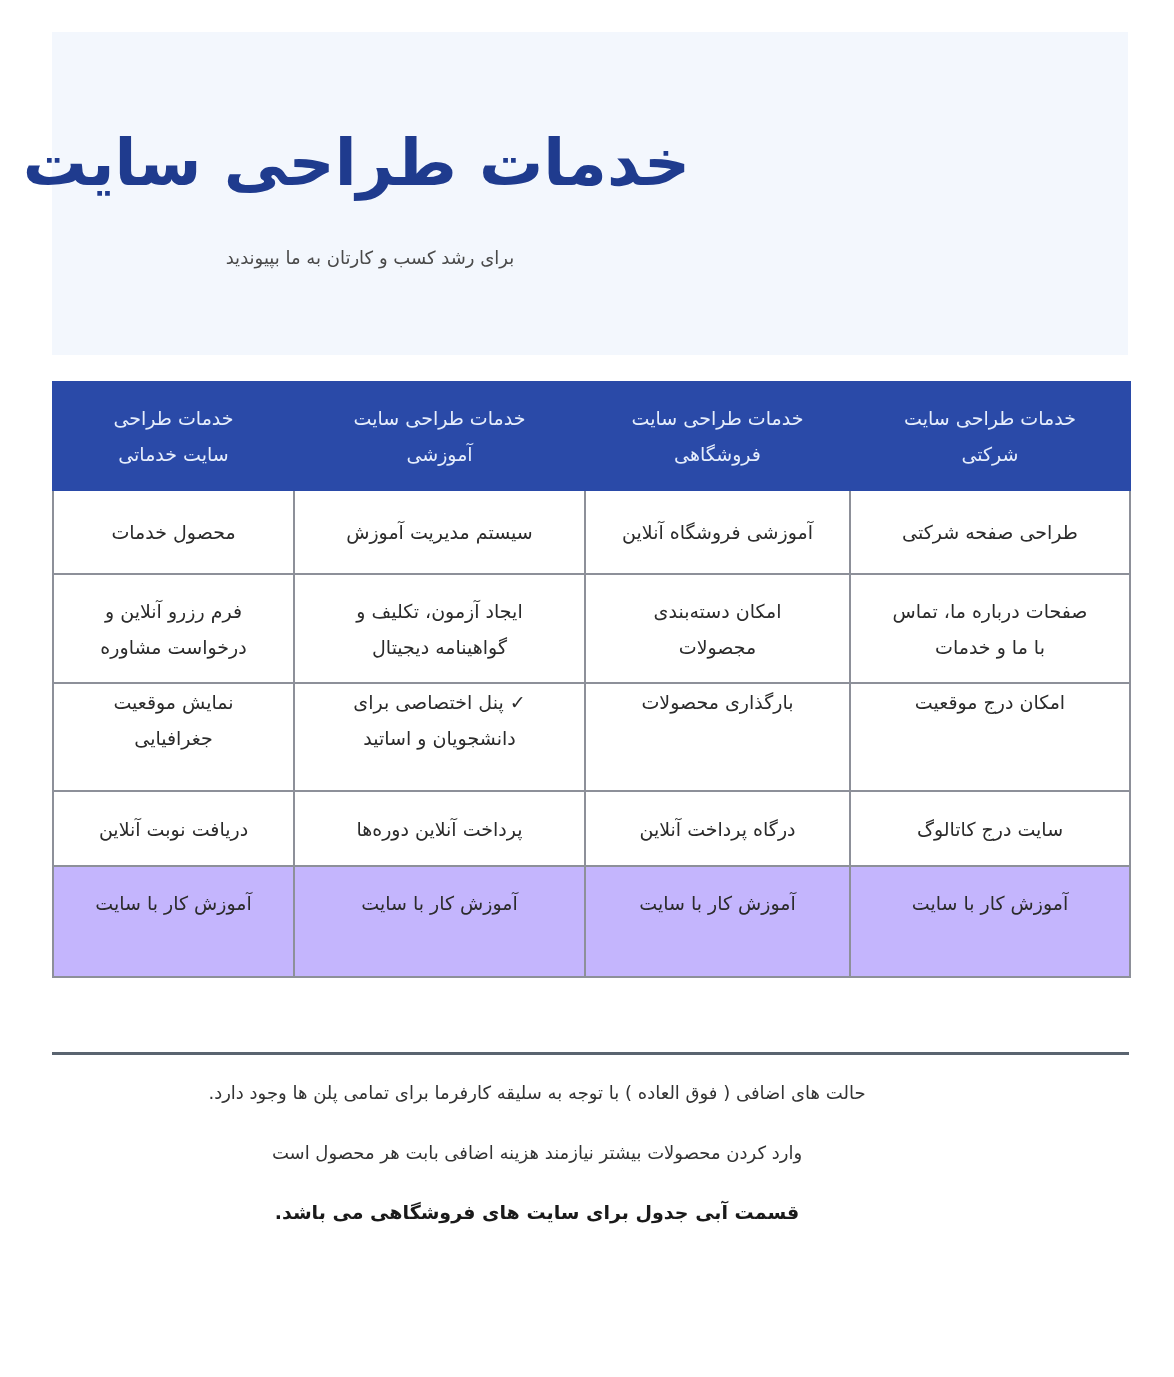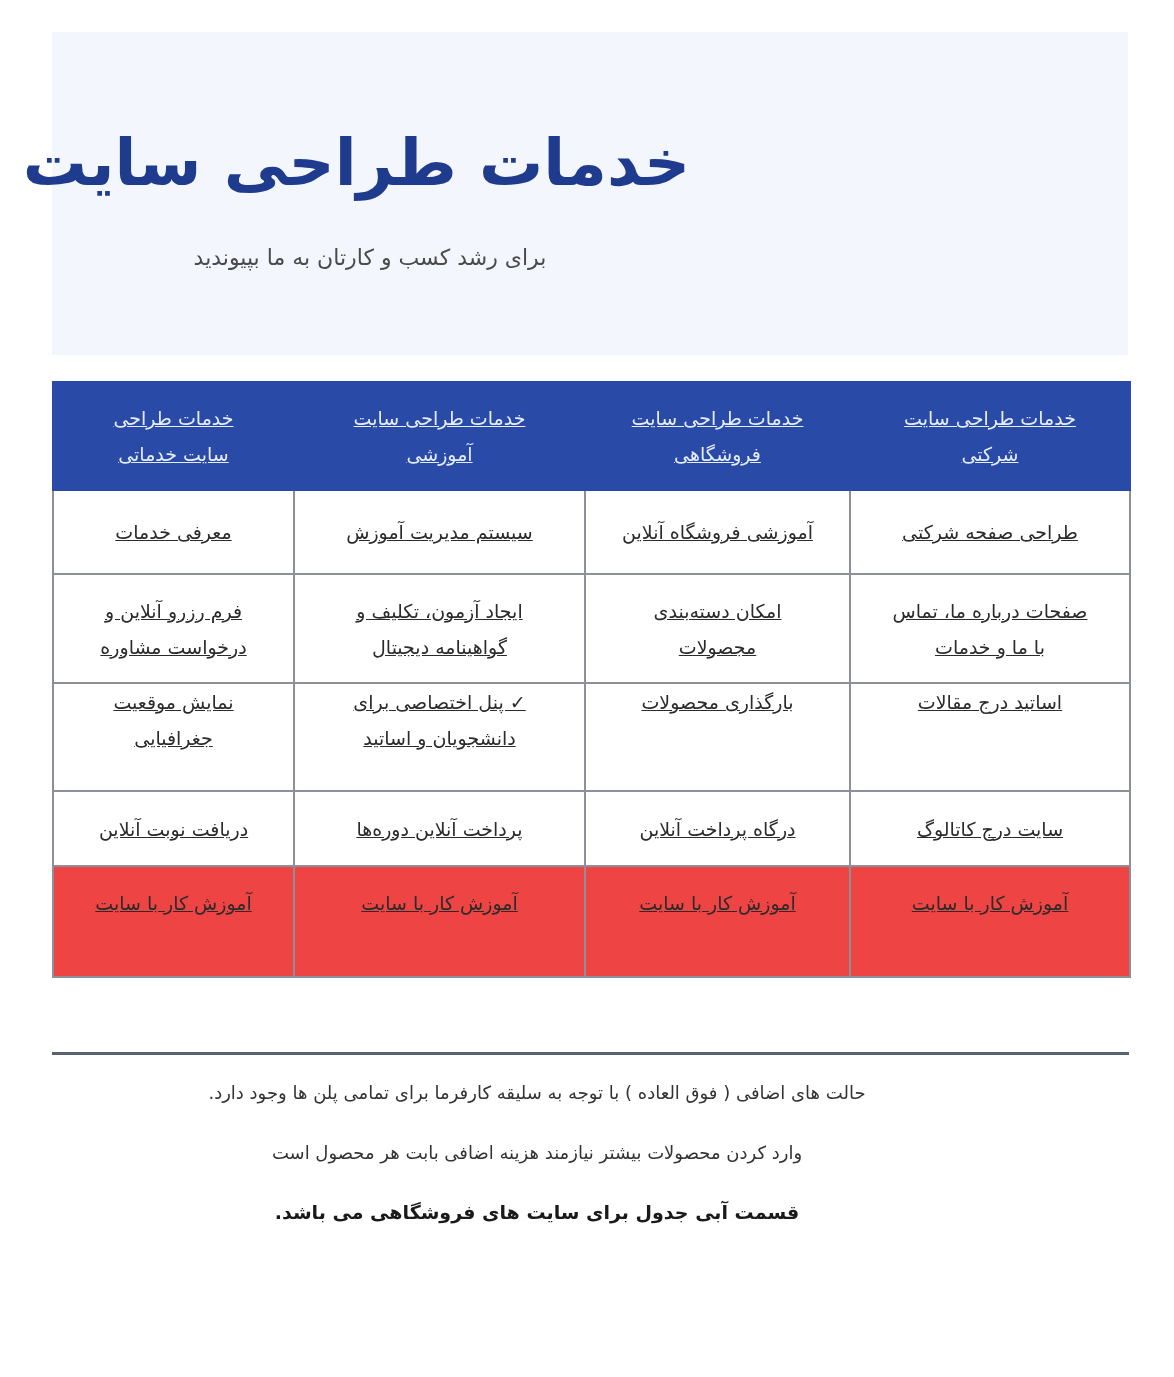--- a/index.html
+++ b/index.html
@@ -11,40 +11,40 @@
     position: absolute; left: 52px; top: 32px; width: 1076px; height: 323px;
     background: #f3f7fd;
   }
   .hero-title {
     position: absolute; left: 80px; top: 118px; width: 610px;
     text-align: center; color: #1f3b8e; font-size: 64px; font-weight: bold; line-height: 90px;
     white-space: nowrap;
   }
   .hero-sub {
     position: absolute; left: 120px; top: 238px; width: 500px;
-    text-align: center; color: #4a4a4a; font-size: 22px; line-height: 40px; white-space: nowrap;
+    text-align: center; color: #4a4a4a; font-size: 18px; line-height: 40px; white-space: nowrap;
   }
   table.plans {
     position: absolute; left: 52px; top: 381px; width: 1077px;
     border-collapse: collapse; table-layout: fixed; direction: rtl;
   }
   table.plans th, table.plans td {
     border: 2px solid #8d9099; text-align: center; vertical-align: middle;
     font-size: 19px; line-height: 36px; color: #2b2b2b; padding: 0 10px;
   }
   table.plans th {
     background: #2a4aa8; color: #e6eefc; font-weight: normal; height: 106px;
     border-color: #2a4aa8; border-right-color: #2a4aa8;
   }
   table.plans tr.r1 td { height: 82px; }
   table.plans tr.r2 td { height: 107px; }
   table.plans tr.r3 td { height: 106px; vertical-align: top; }
   table.plans tr.r4 td { height: 73px; }
-  table.plans tr.r5 td { height: 91px; background: #ef4444; vertical-align: top; padding-top: 18px; }
-  .cell-text { display: block; white-space: pre-line; text-decoration: underline; }
+  table.plans tr.r5 td { height: 91px; background: #c4b5fd; vertical-align: top; padding-top: 18px; }
+  .cell-text { display: block; white-space: pre-line; }
   .divider {
     position: absolute; left: 52px; top: 1052px; width: 1077px; height: 3px; background: #5a6470;
   }
   .note {
     position: absolute; left: 0; width: 1174px; text-align: center; color: #333;
     font-size: 18px; line-height: 30px; white-space: nowrap;
   }
   .note.n1 { top: 1078px; left: -50px; }
   .note.n2 { top: 1138px; left: -50px; }
   .note.n3 { top: 1197px; font-weight: bold; color: #1a1a1a; font-size: 19px; left: -50px; }
@@ -88,21 +88,21 @@
       <td>
           <span class="cell-text">طراحی صفحه  شرکتی</span>
         </td>
       <td>
           <span class="cell-text">آموزشی فروشگاه آنلاین</span>
         </td>
       <td>
           <span class="cell-text">سیستم مدیریت آموزش</span>
         </td>
       <td>
-          <span class="cell-text">معرفی خدمات</span>
+          <span class="cell-text">محصول خدمات</span>
         </td>
     </tr>
     <tr class="r2">
       <td>
           <span class="cell-text">صفحات درباره ما، تماس
 با ما و خدمات</span>
         </td>
       <td>
           <span class="cell-text">امکان دسته‌بندی
 مجصولات</span>
@@ -111,21 +111,21 @@
           <span class="cell-text">ایجاد آزمون، تکلیف و
 گواهینامه دیجیتال</span>
         </td>
       <td>
           <span class="cell-text">فرم رزرو آنلاین و
 درخواست مشاوره</span>
         </td>
     </tr>
     <tr class="r3">
       <td>
-          <span class="cell-text">اساتید درج مقالات</span>
+          <span class="cell-text">امکان درج موقعیت</span>
         </td>
       <td>
           <span class="cell-text">بارگذاری محصولات</span>
         </td>
       <td>
           <span class="cell-text">✓ پنل اختصاصی برای
 دانشجویان و اساتید</span>
         </td>
       <td>
           <span class="cell-text">نمایش موقعیت

